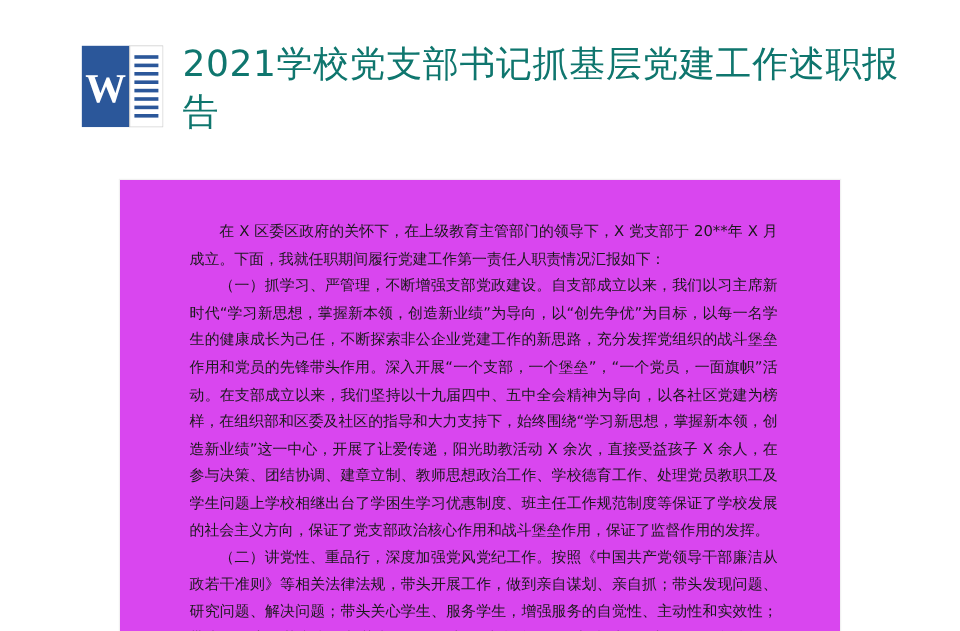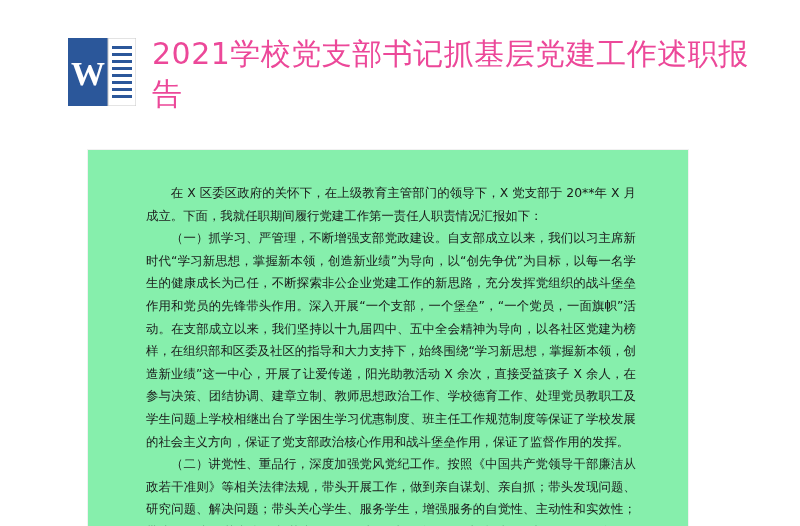--- a/index.html
+++ b/index.html
@@ -38,34 +38,34 @@
     height: 68px;
     display: block;
   }
   .doc-title {
     position: absolute;
     left: 152px;
     top: 34px;
     width: 600px;
     font-size: 30px;
     line-height: 40px;
-    color: #ec4899;
+    color: #0f766e;
     font-family: "DejaVu Sans", "Liberation Sans", sans-serif;
     font-weight: 500;
     letter-spacing: 0.5px;
   }
 
   
   .sheet {
     position: absolute;
-    left: 88px;
+    left: 100px;
     top: 150px;
     width: 600px;
     height: 376px;
-    background: #86efac;
+    background: #d946ef;
     box-shadow: 0 0 0 1px #f1f1f1;
     overflow: hidden;
   }
   .sheet-inner {
     position: absolute;
     left: 58px;
     top: 32px;
     width: 490px;
     font-family: "DejaVu Sans", "Liberation Sans", sans-serif;
     font-size: 12.4px;

